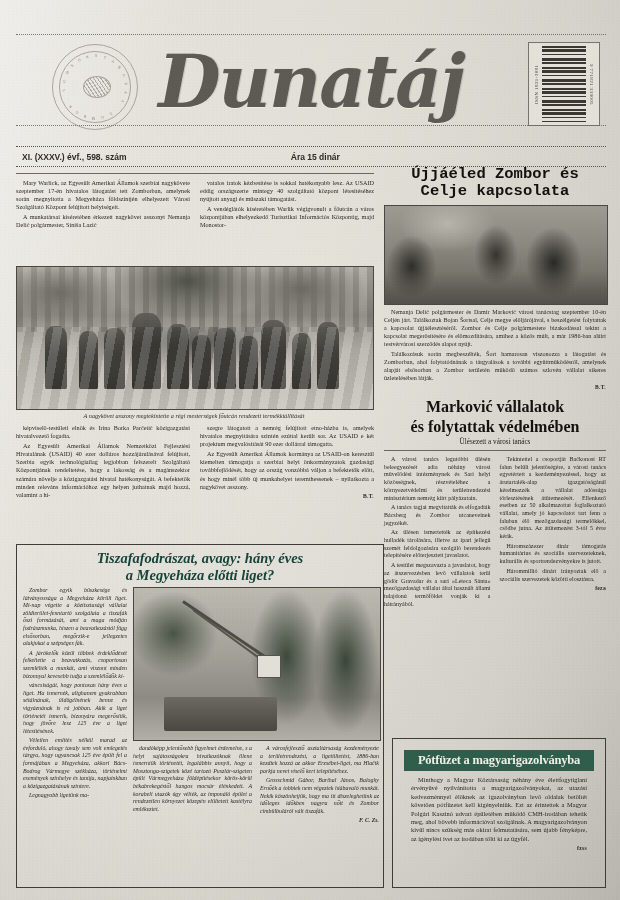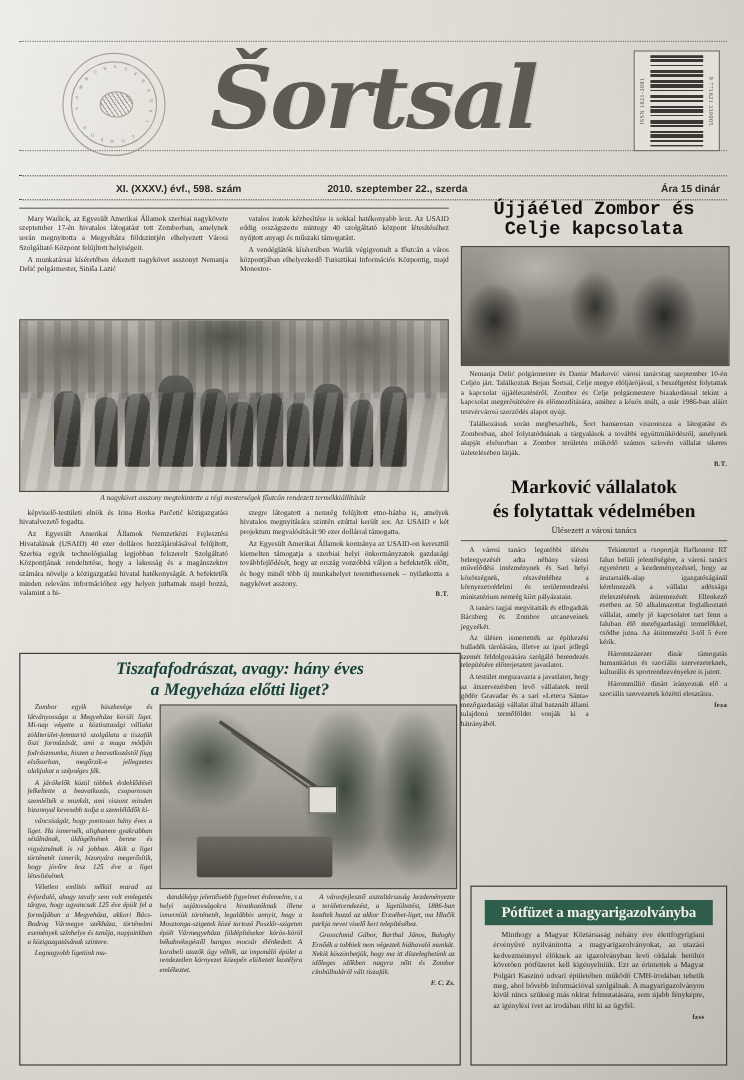--- a/index.html
+++ b/index.html
@@ -162,21 +162,21 @@
     border-bottom: 1px dotted #57544e;
     display: flex;
     align-items: center;
     font-family: "Liberation Sans", sans-serif;
     font-size: 8.5px;
     font-weight: 700;
     color: #2e2b27;
     padding: 2px 6px 1px;
     box-sizing: content-box;
   }
-  .infobar .ib-left { flex: 0 0 31%; text-align: right; }
+  .infobar .ib-left { flex: 0 0 31%; text-align: left; }
   .infobar .ib-mid { flex: 1; text-align: center; }
   .infobar .ib-right { flex: 0 0 24%; text-align: right; }
 
   
   .lead-left {
     position: absolute;
     left: 16px; top: 170px;
     width: 358px;
   }
   .h-main {
@@ -514,33 +514,32 @@
             <span style="transform: translate(-30.02px, 13.71px) rotate(245.5deg);"> </span>
             <span style="transform: translate(-32.66px, 4.7px) rotate(261.8deg);">S</span>
             <span style="transform: translate(-32.66px, -4.7px) rotate(278.2deg);">O</span>
             <span style="transform: translate(-30.02px, -13.71px) rotate(294.5deg);">M</span>
             <span style="transform: translate(-24.94px, -21.61px) rotate(310.9deg);">B</span>
             <span style="transform: translate(-17.84px, -27.76px) rotate(327.3deg);">O</span>
             <span style="transform: translate(-9.3px, -31.66px) rotate(343.6deg);">R</span>
           </div>
       </div>
 
-      <div class="logo">Šortsal</div>
+      <div class="logo">Dunatáj</div>
 
       <div class="barcode">
         <div class="bc-left">ISSN 1821-3081</div>
         <div class="bc-bars"></div>
         <div class="bc-right">9 771821 339005</div>
       </div>
     </div>
 
 
     <div class="infobar">
       <div class="ib-left">XI. (XXXV.) évf., 598. szám</div>
-      <div class="ib-mid">2010. szeptember 22., szerda</div>
       <div class="ib-right">Ára 15 dinár</div>
     </div>
 
     <div class="lead-left">
       <div class="rule-thin"></div>
       <div class="cols2">
         <p class="body">Mary Warlick, az Egyesült Amerikai Államok szerbiai nagykövete szeptember 17-én hivatalos látogatást tett Zomborban, amelynek során megnyitotta a Megyeháza földszintjén elhelyezett Városi Szolgáltató Központ felújított helyiségeit.</p>
         <p class="body">A munkatársai kíséretében érkezett nagykövet asszonyt Nemanja Delić polgármester, Siniša Lazić</p>
         <p class="body">vatalos iratok kézbesítése is sokkal hatékonyabb lesz. Az USAID eddig országszerte mintegy 40 szolgáltató központ létesítéséhez nyújtott anyagi és műszaki támogatást.</p>
         <p class="body">A vendéglátók kíséretében Warlik végigvonult a főutcán a város központjában elhelyezkedő Turisztikai Információs Központig, majd Monostor-</p>

